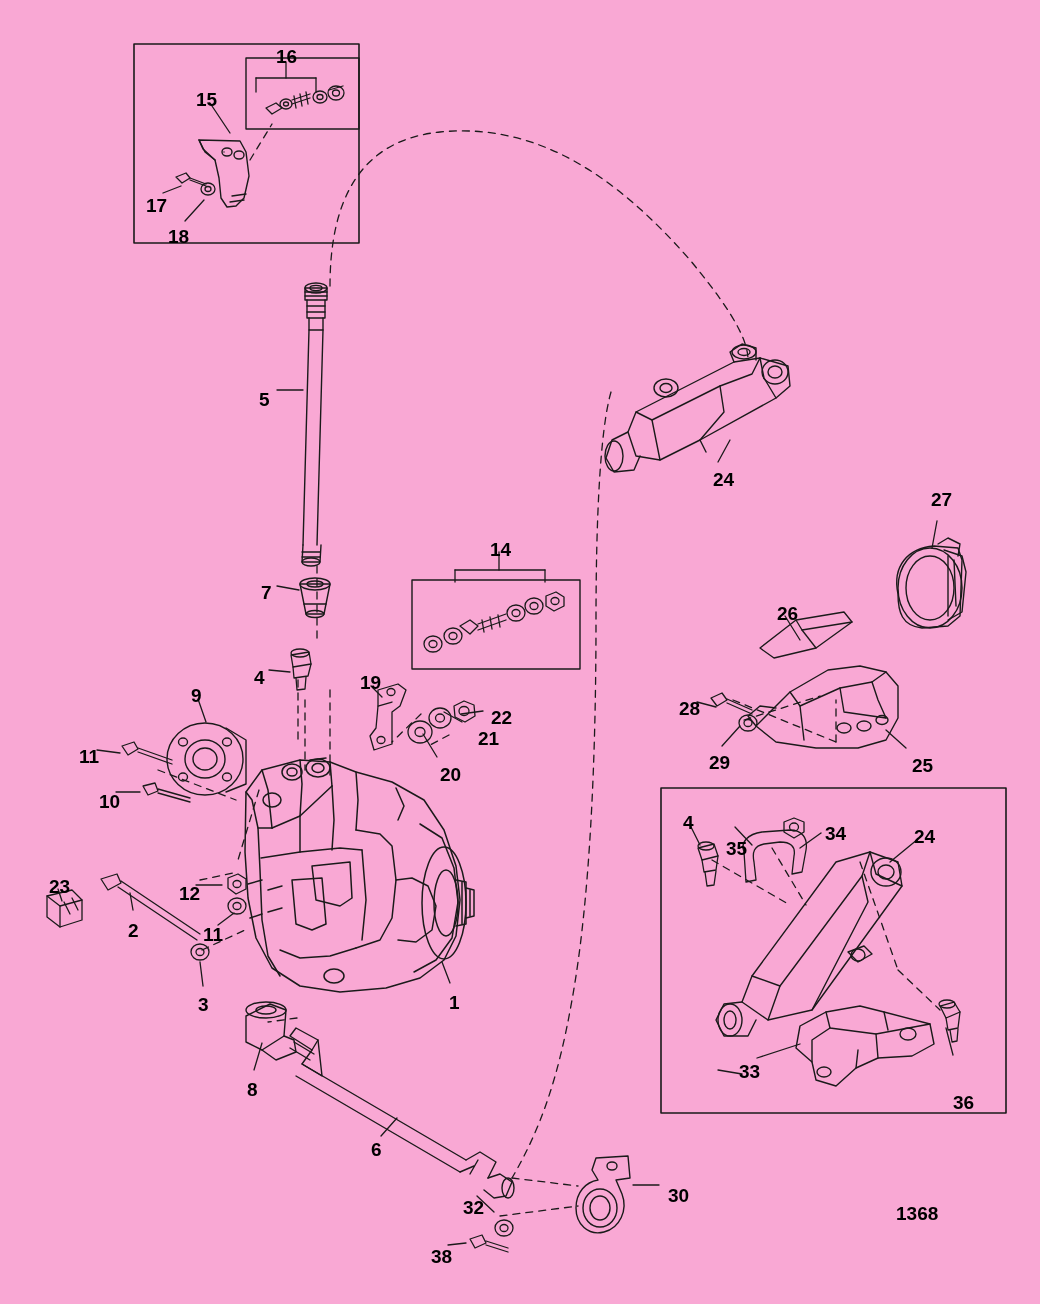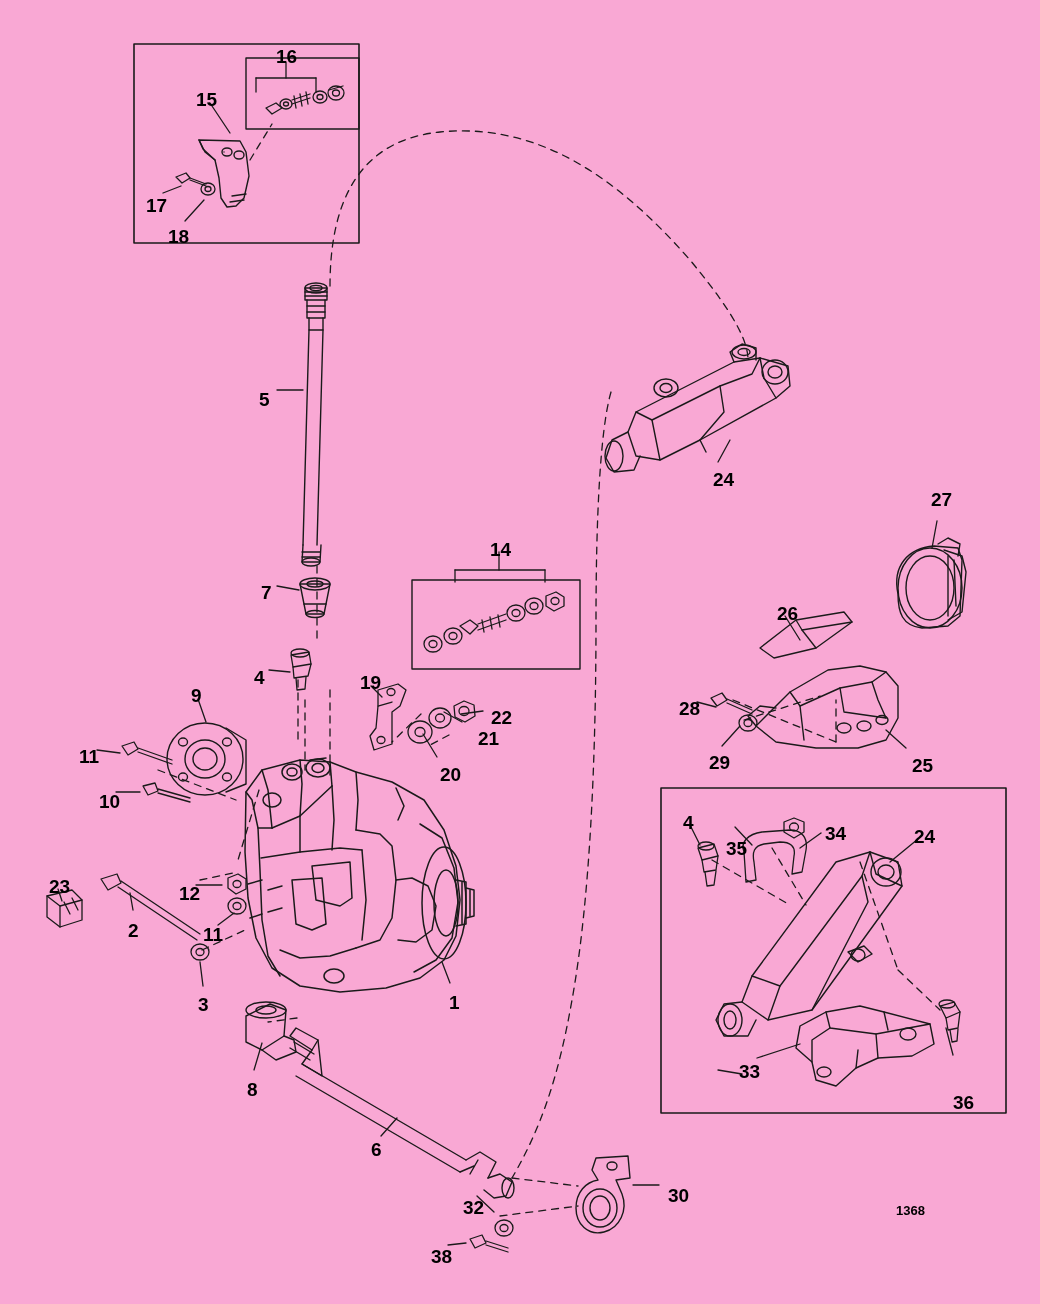--- a/index.html
+++ b/index.html
@@ -29,21 +29,21 @@
     font-family: "Liberation Sans", sans-serif;
     font-size: 19px;
     font-weight: bold;
     color: #000000;
     white-space: nowrap;
     line-height: 1;
   }
   .diagram-id {
     position: absolute;
     font-family: "Liberation Sans", sans-serif;
-    font-size: 13px;
+    font-size: 19px;
     font-weight: bold;
     color: #000000;
     white-space: nowrap;
   }
 </style>
 </head>
 <body>
 
 <div id="page">
 

